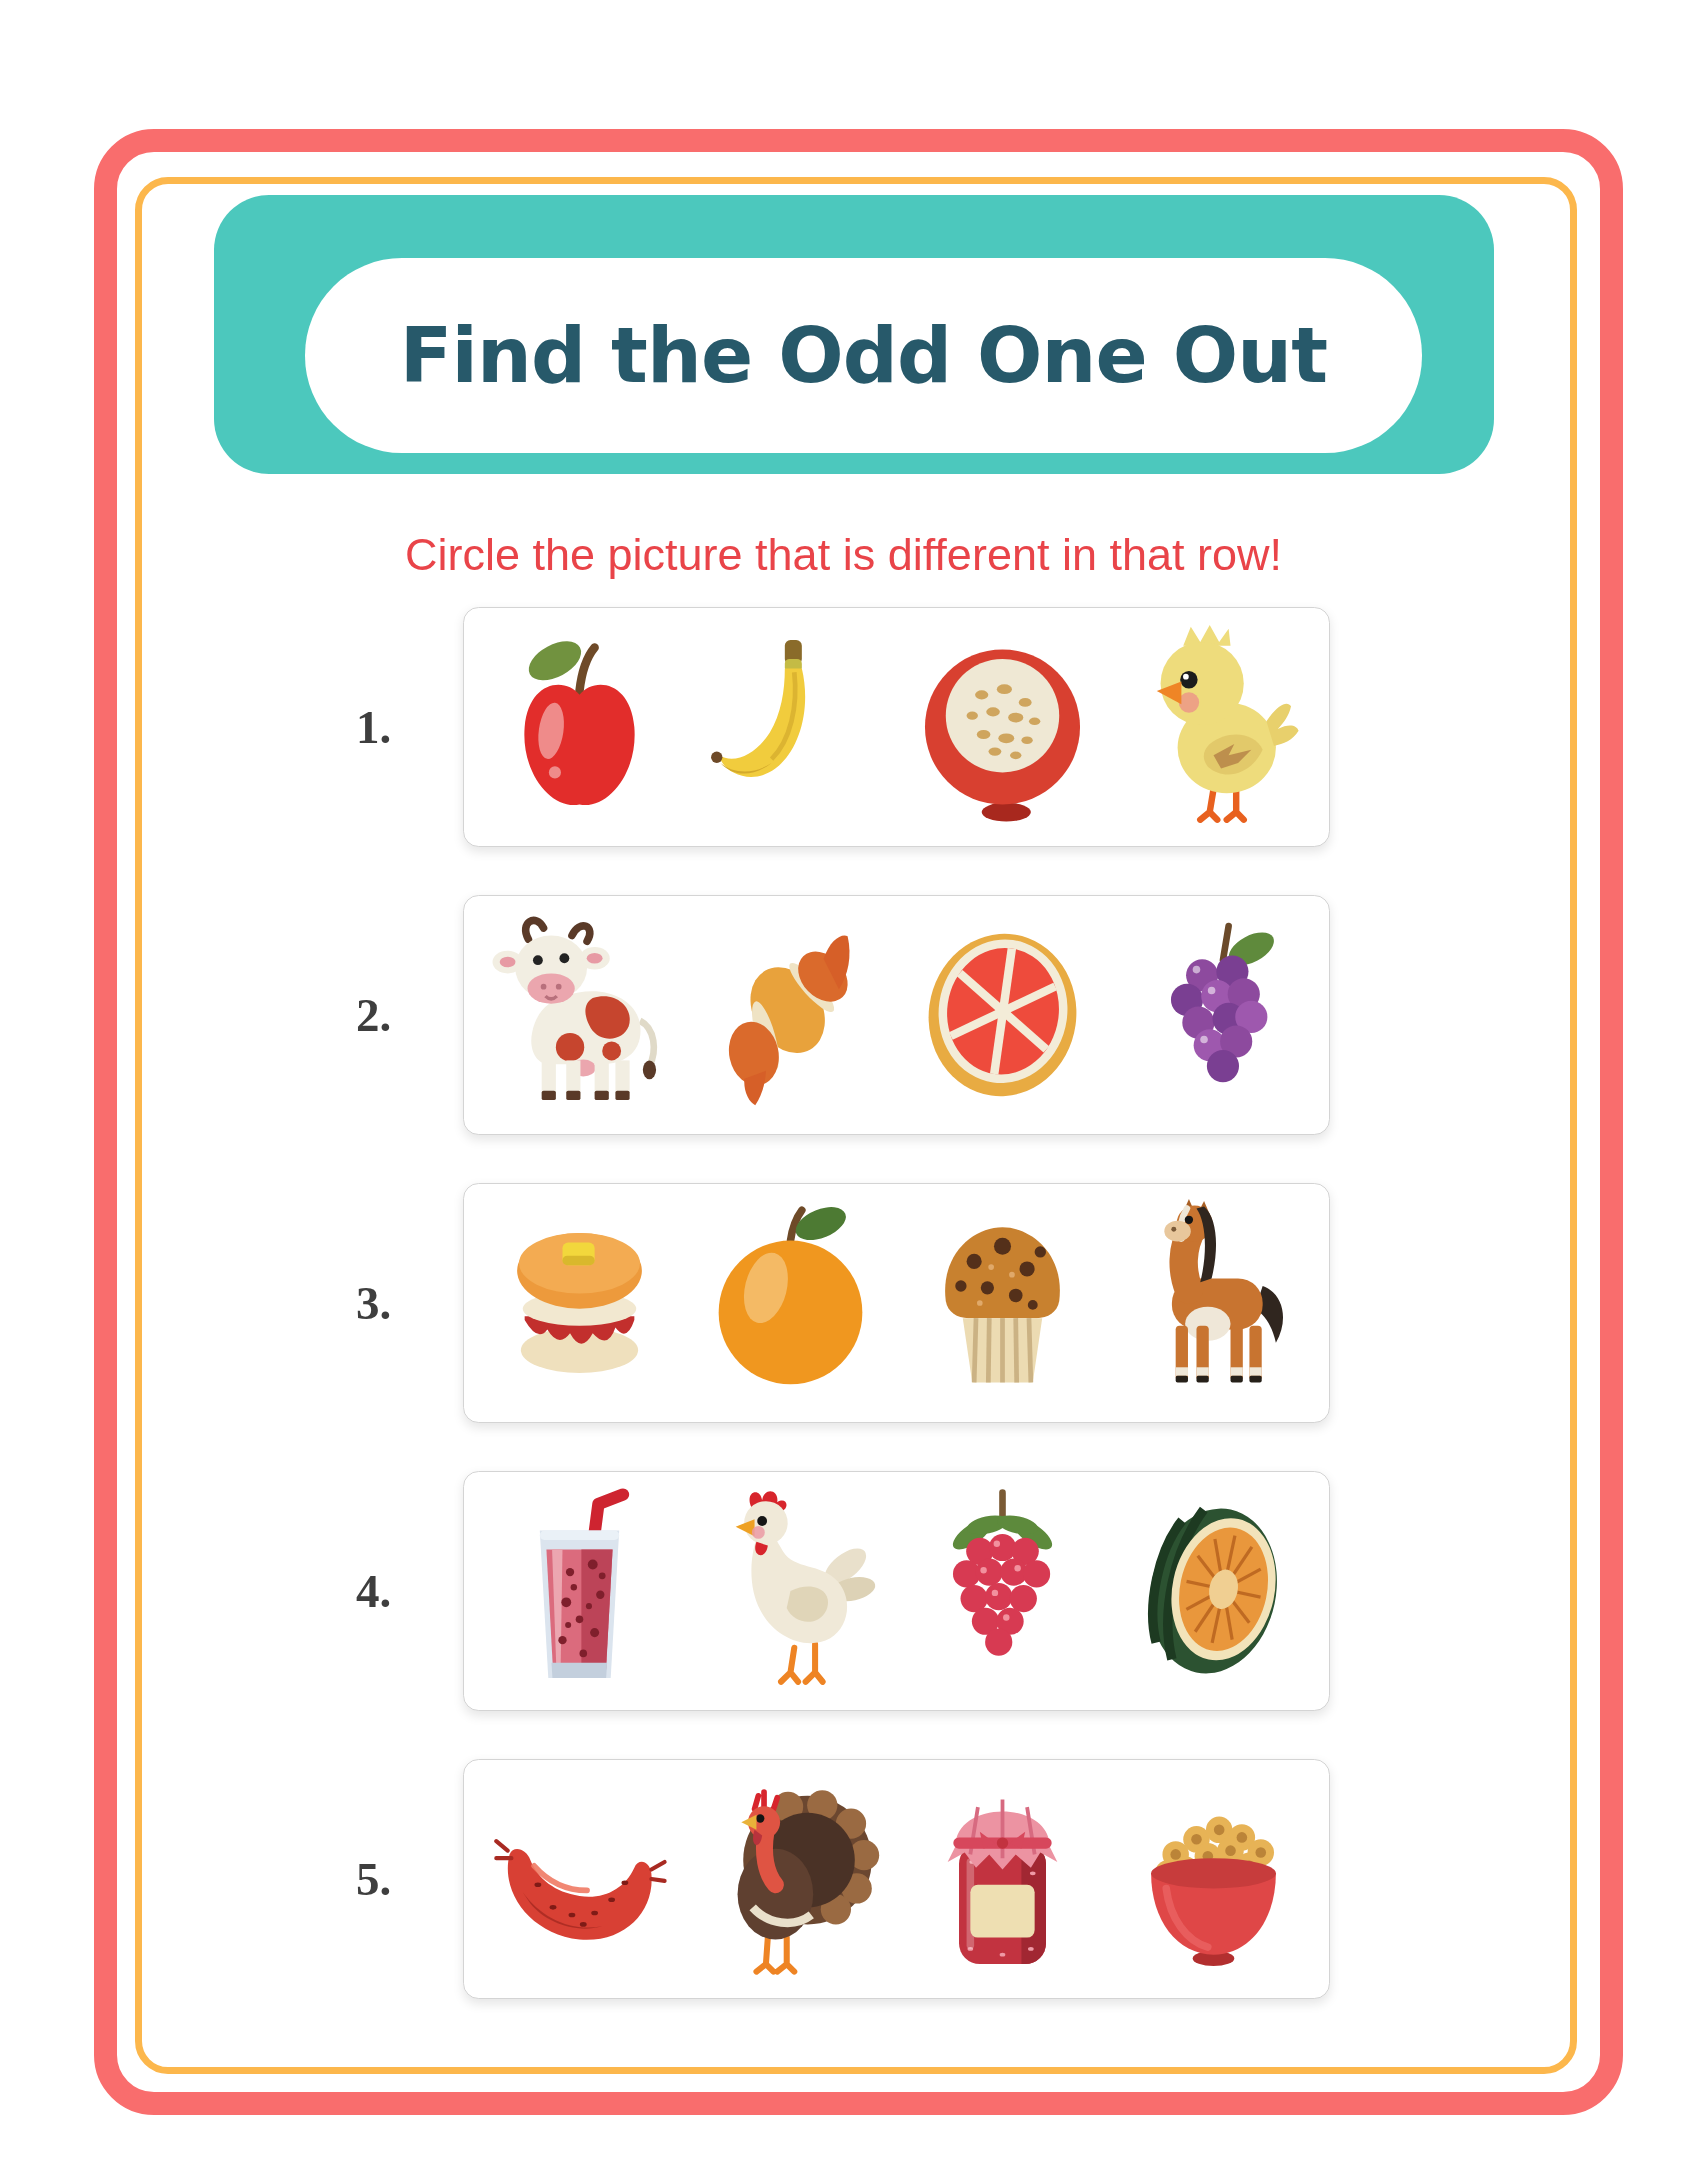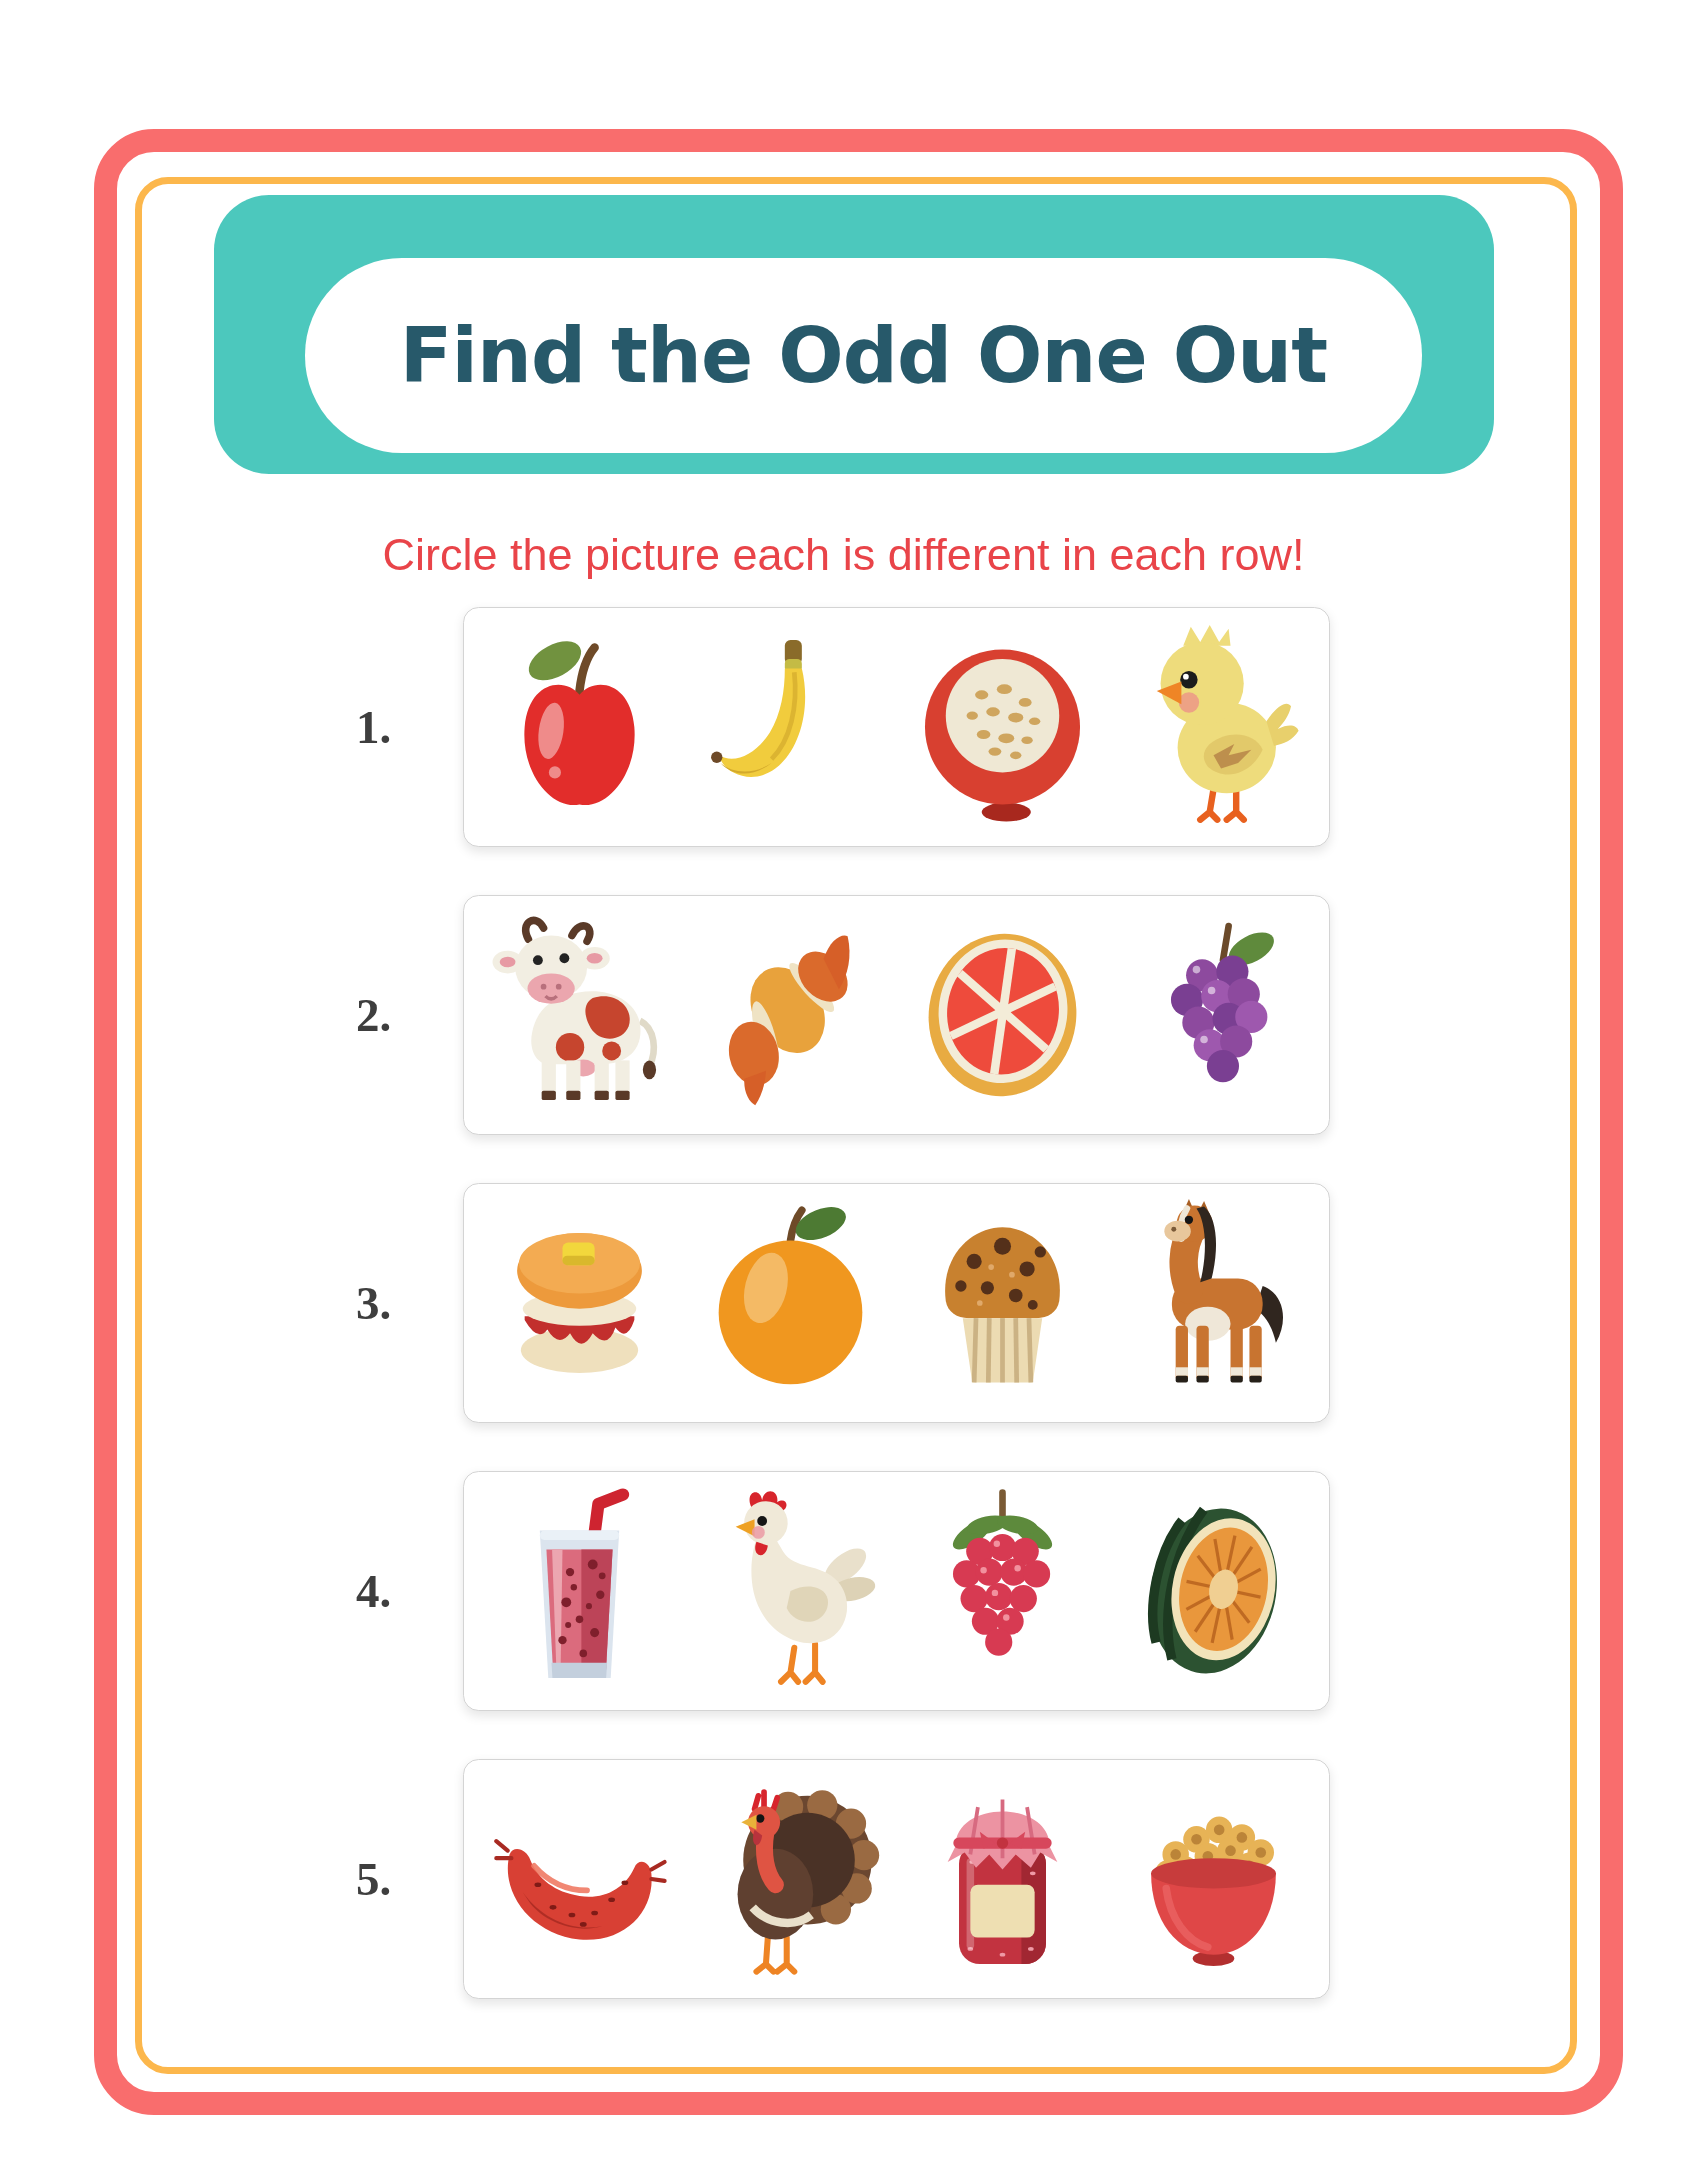--- a/index.html
+++ b/index.html
@@ -34,21 +34,21 @@
 
   <div class="coral-frame"></div>
   <div class="yellow-frame"></div>
 
   <div class="header-band">
     <div class="title-panel">
       <div class="page-title">Find the Odd One Out</div>
     </div>
   </div>
 
-  <div class="instruction">Circle the picture each is different in each row!</div>
+  <div class="instruction">Circle the picture that is different in that row!</div>
 
   <div class="rows">
 
     <div class="row">
       <div class="row-number">1.</div>
       <div class="card">
         <div class="slot">
           <svg viewBox="0 0 100 110">
             <path d="M50 36 C51 27 53 19 58 13" stroke="#6e4a28" stroke-width="4.5" fill="none" stroke-linecap="round"></path>
             <ellipse cx="37" cy="20" rx="15" ry="8.5" fill="#71923f" transform="rotate(-28 37 20)"></ellipse>

